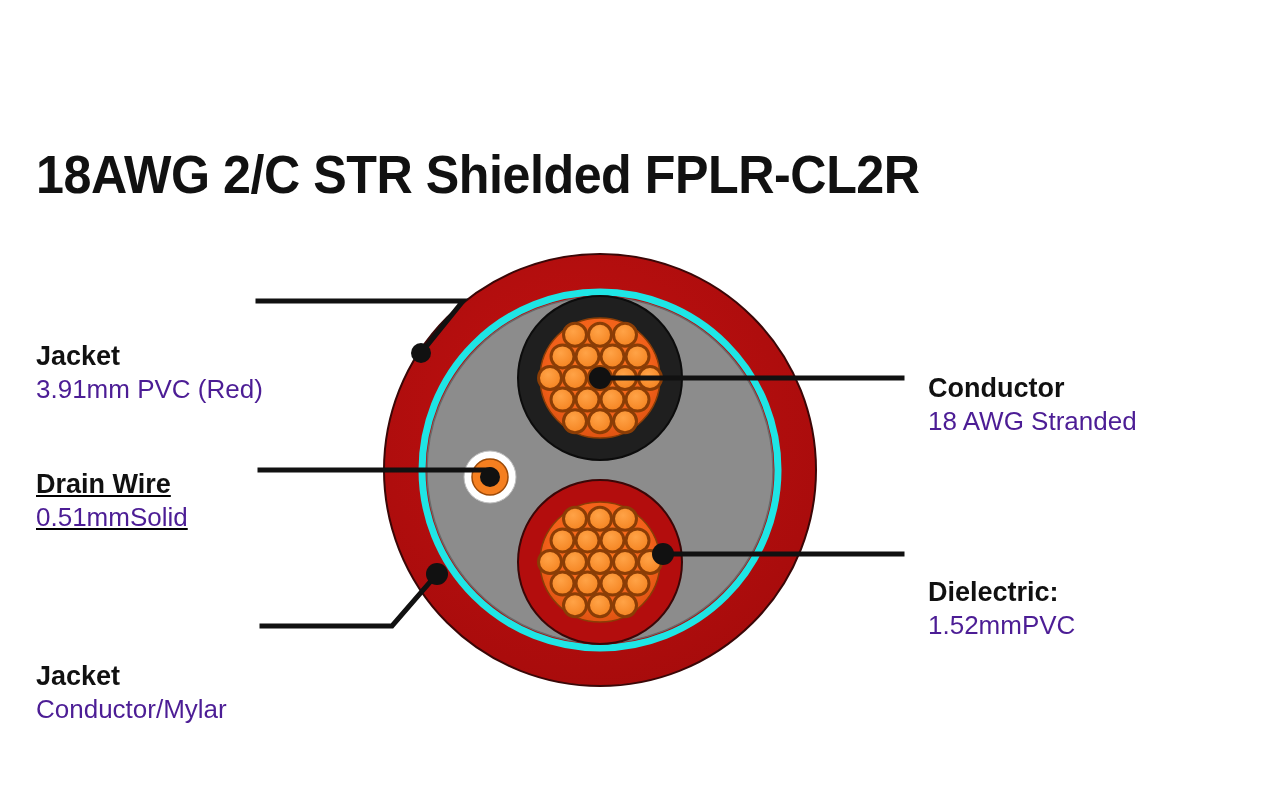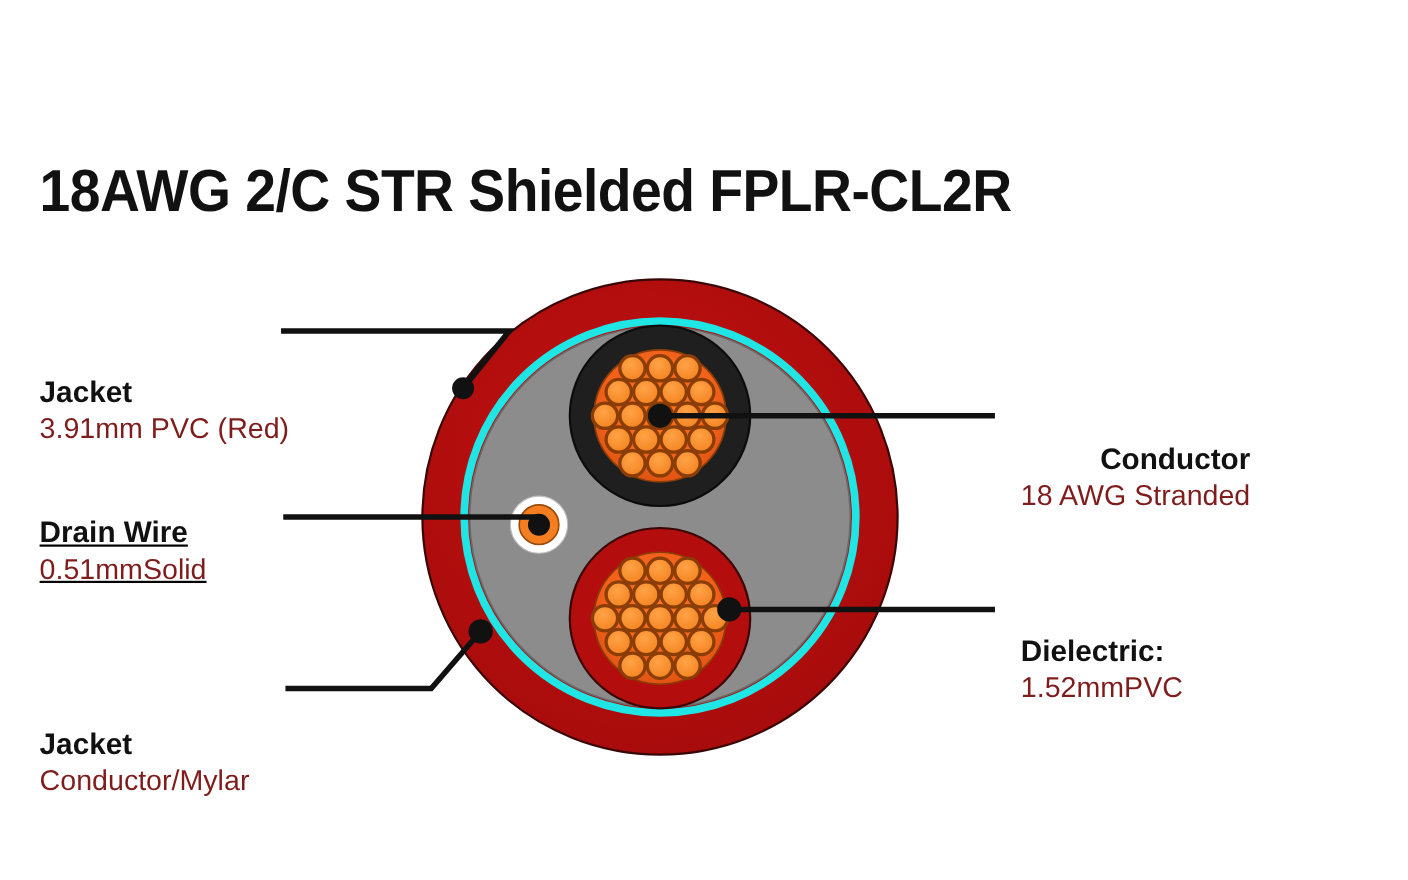--- a/index.html
+++ b/index.html
@@ -32,29 +32,29 @@
     font-size:27px;
     font-weight:700;
     color:#111111;
     line-height:1.22;
     white-space:nowrap;
     margin-top:48px;
   }
   .label-block .sub{
     font-size:26px;
     font-weight:400;
-    color:#7f1d1d;
+    color:#4c1d95;
     line-height:1.26;
     white-space:nowrap;
   }
 
   #lbl-jacket{left:36px; top:292px;}
   #lbl-drain {left:36px; top:420px;text-decoration:underline;}
   #lbl-shield{left:36px; top:612px;}
-  #lbl-conductor{left:928px; top:353px;text-align:right;}
+  #lbl-conductor{left:928px; top:324px;}
   #lbl-dielectric{left:928px; top:528px;}
 
   
   #cable-svg{position:absolute;left:0;top:0;width:1280px;height:800px;}
 </style>
 </head>
 <body>
 
 <div id="stage">
 

